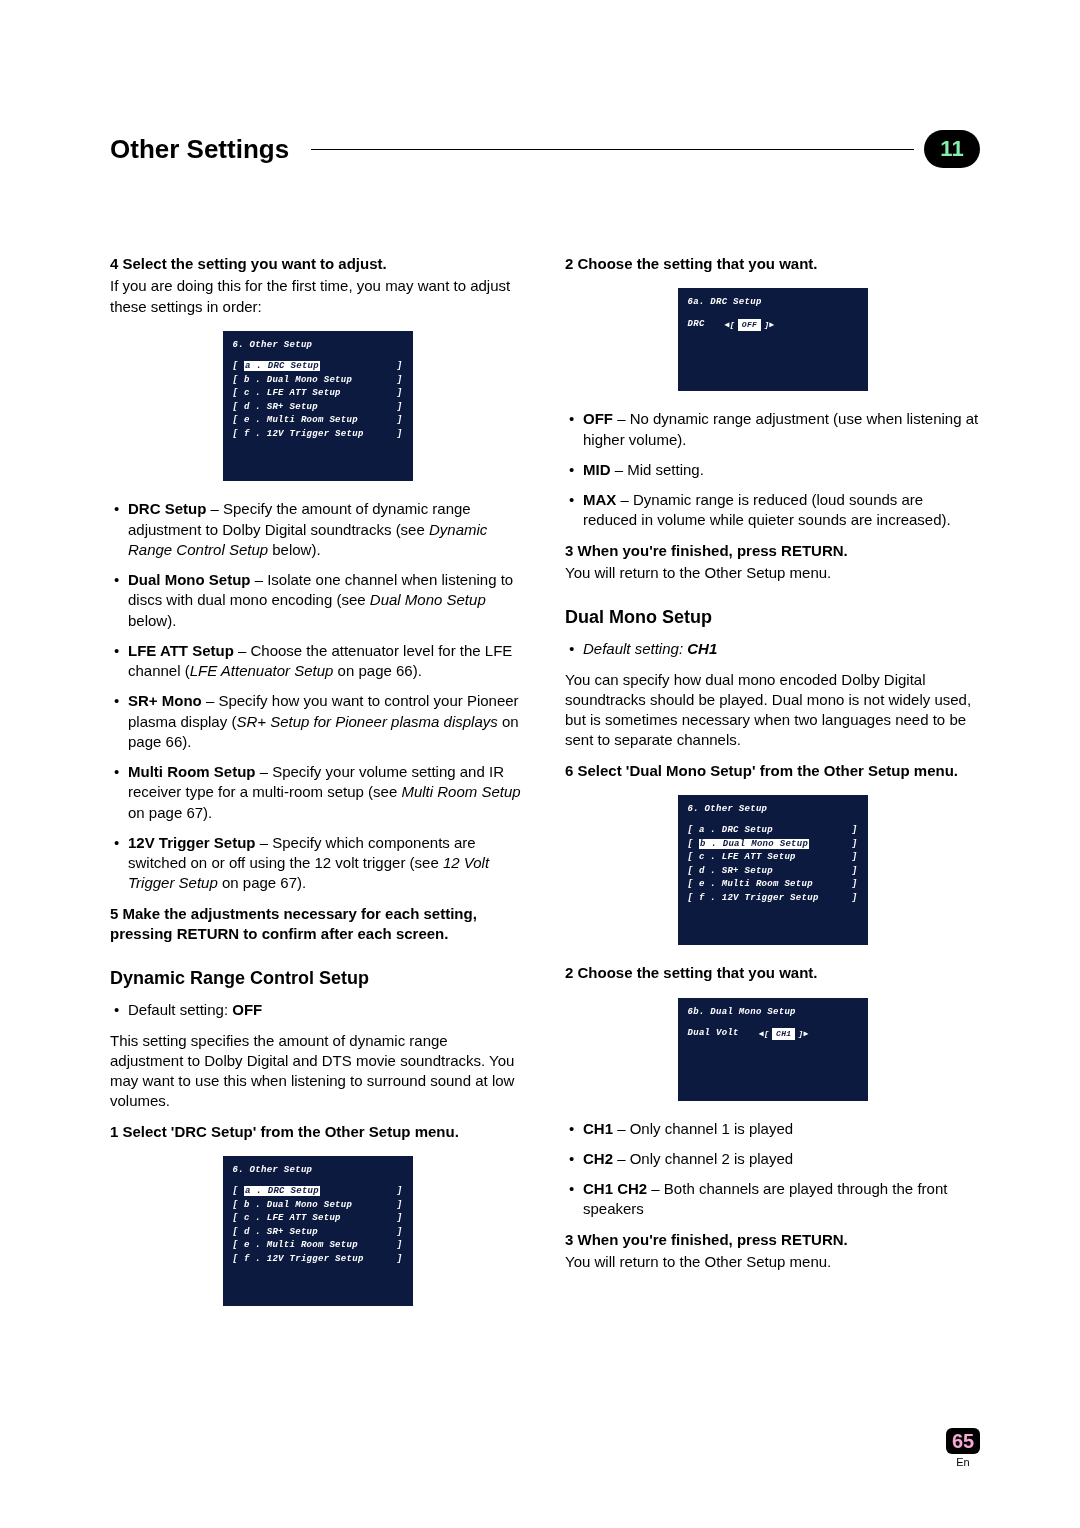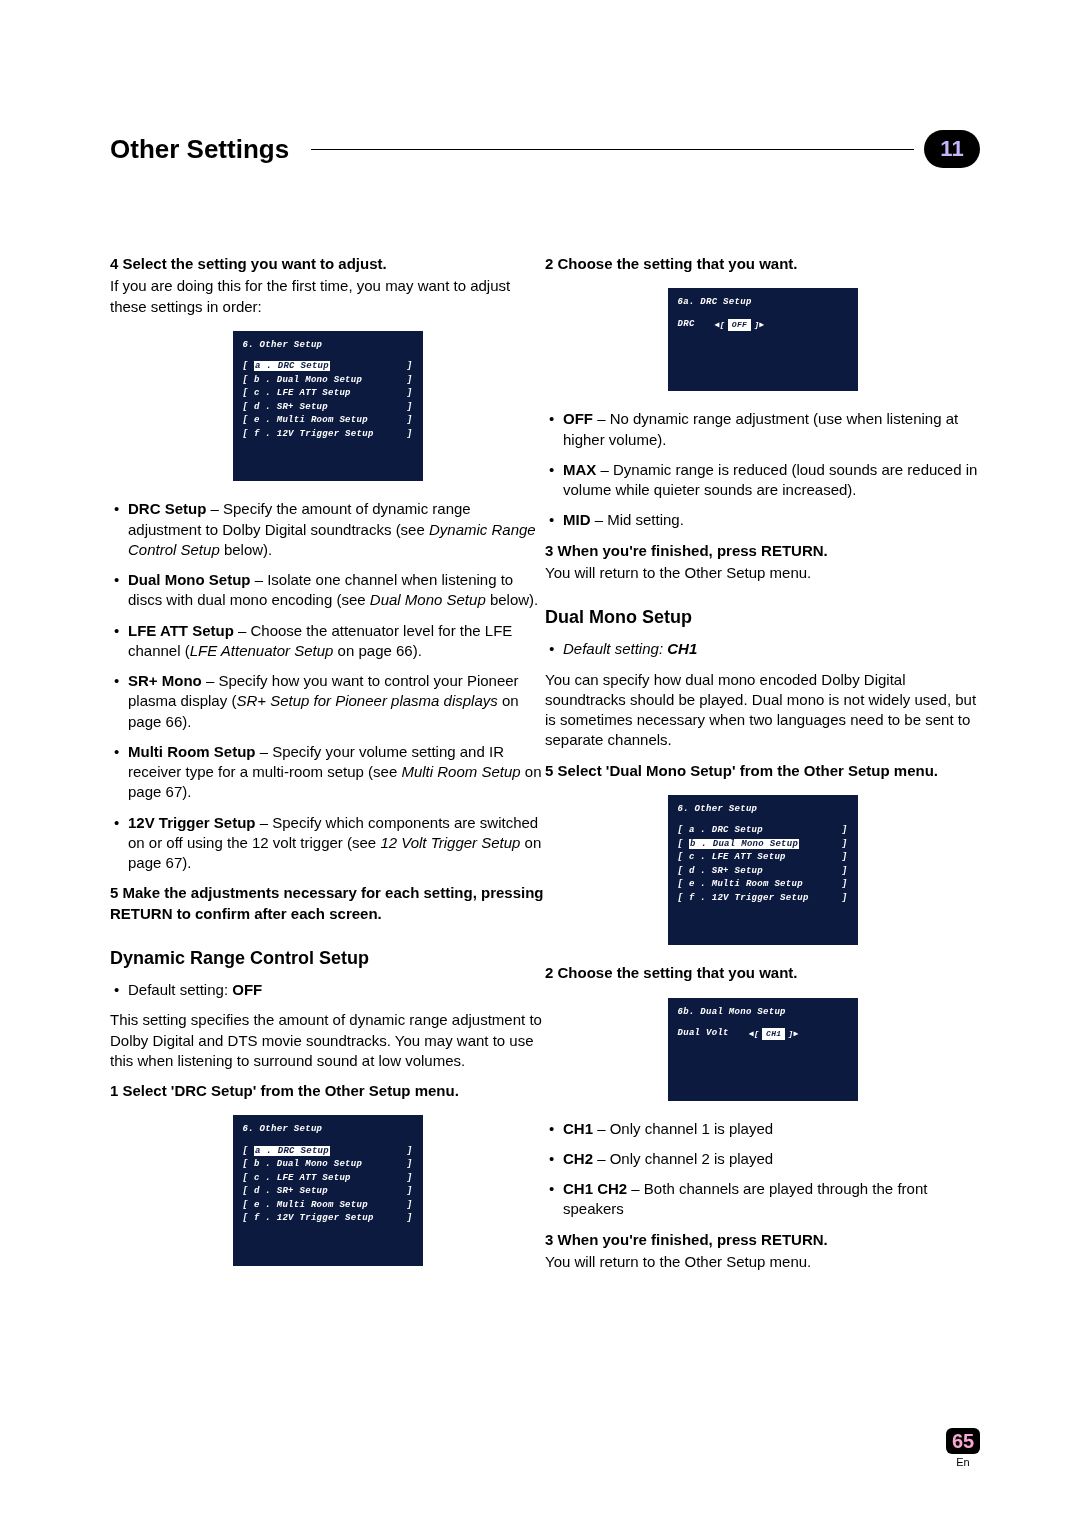--- a/index.html
+++ b/index.html
@@ -34,33 +34,34 @@
     margin-right: 12px;
   }
   .header-line {
     flex: 1;
     height: 1px;
     background: #000;
     margin: 0 10px;
   }
   .chapter-badge {
     background: #000;
-    color: #c4b5fd;
+    color: #86efac;
     border-radius: 999px;
     min-width: 56px;
     height: 38px;
     display: flex;
     align-items: center;
     justify-content: center;
     font-size: 22px;
     font-weight: bold;
     font-family: "Trebuchet MS", Arial, sans-serif;
   }
   .columns {
     display: flex;
+    gap: 40px;
   }
   .col {
     width: 50%;
     font-size: 15px;
     line-height: 1.35;
   }
   .step { margin-top: 6px; }
   .step b { font-weight: bold; }
   .para { margin: 2px 0 10px 0; }
   .osd-wrap {
@@ -208,33 +209,33 @@
           <div class="osd-title">6a. DRC Setup</div>
           <div class="osd-val-row">
             <span>DRC</span>
             <span class="osd-val-wrap">◀[ <span class="osd-val">OFF</span> ]▶</span>
           </div>
         </div>
       </div>
 
       <ul class="bullets">
         <li><b>OFF</b><span> – No dynamic range adjustment (use when listening at higher volume).</span></li>
+        <li><b>MID</b><span> – Mid setting.</span></li>
         <li><b>MAX</b><span> – Dynamic range is reduced (loud sounds are reduced in volume while quieter sounds are increased).</span></li>
-        <li><b>MID</b><span> – Mid setting.</span></li>
       </ul>
 
       <div class="step"><b>3   When you're finished, press RETURN.</b></div>
       <div class="para">You will return to the Other Setup menu.</div>
 
       <div class="h2">Dual Mono Setup</div>
       <ul class="bullets" style="margin-top:2px;font-style:italic;">
         <li><span>Default setting: </span><b>CH1</b></li>
       </ul>
       <div class="para">You can specify how dual mono encoded Dolby Digital soundtracks should be played. Dual mono is not widely used, but is sometimes necessary when two languages need to be sent to separate channels.</div>
-      <div class="step"><b>5   Select 'Dual Mono Setup' from the Other Setup menu.</b></div>
+      <div class="step"><b>6   Select 'Dual Mono Setup' from the Other Setup menu.</b></div>
 
       <div class="osd-wrap">
         <div class="osd">
           <div class="osd-title">6. Other Setup</div>
           <div class="osd-item">
               <span>[ <span>a . DRC Setup</span></span>
               <span class="br">]</span>
             </div>
           <div class="osd-item">
               <span>[ <span class="osd-hi">b . Dual Mono Setup</span></span>

